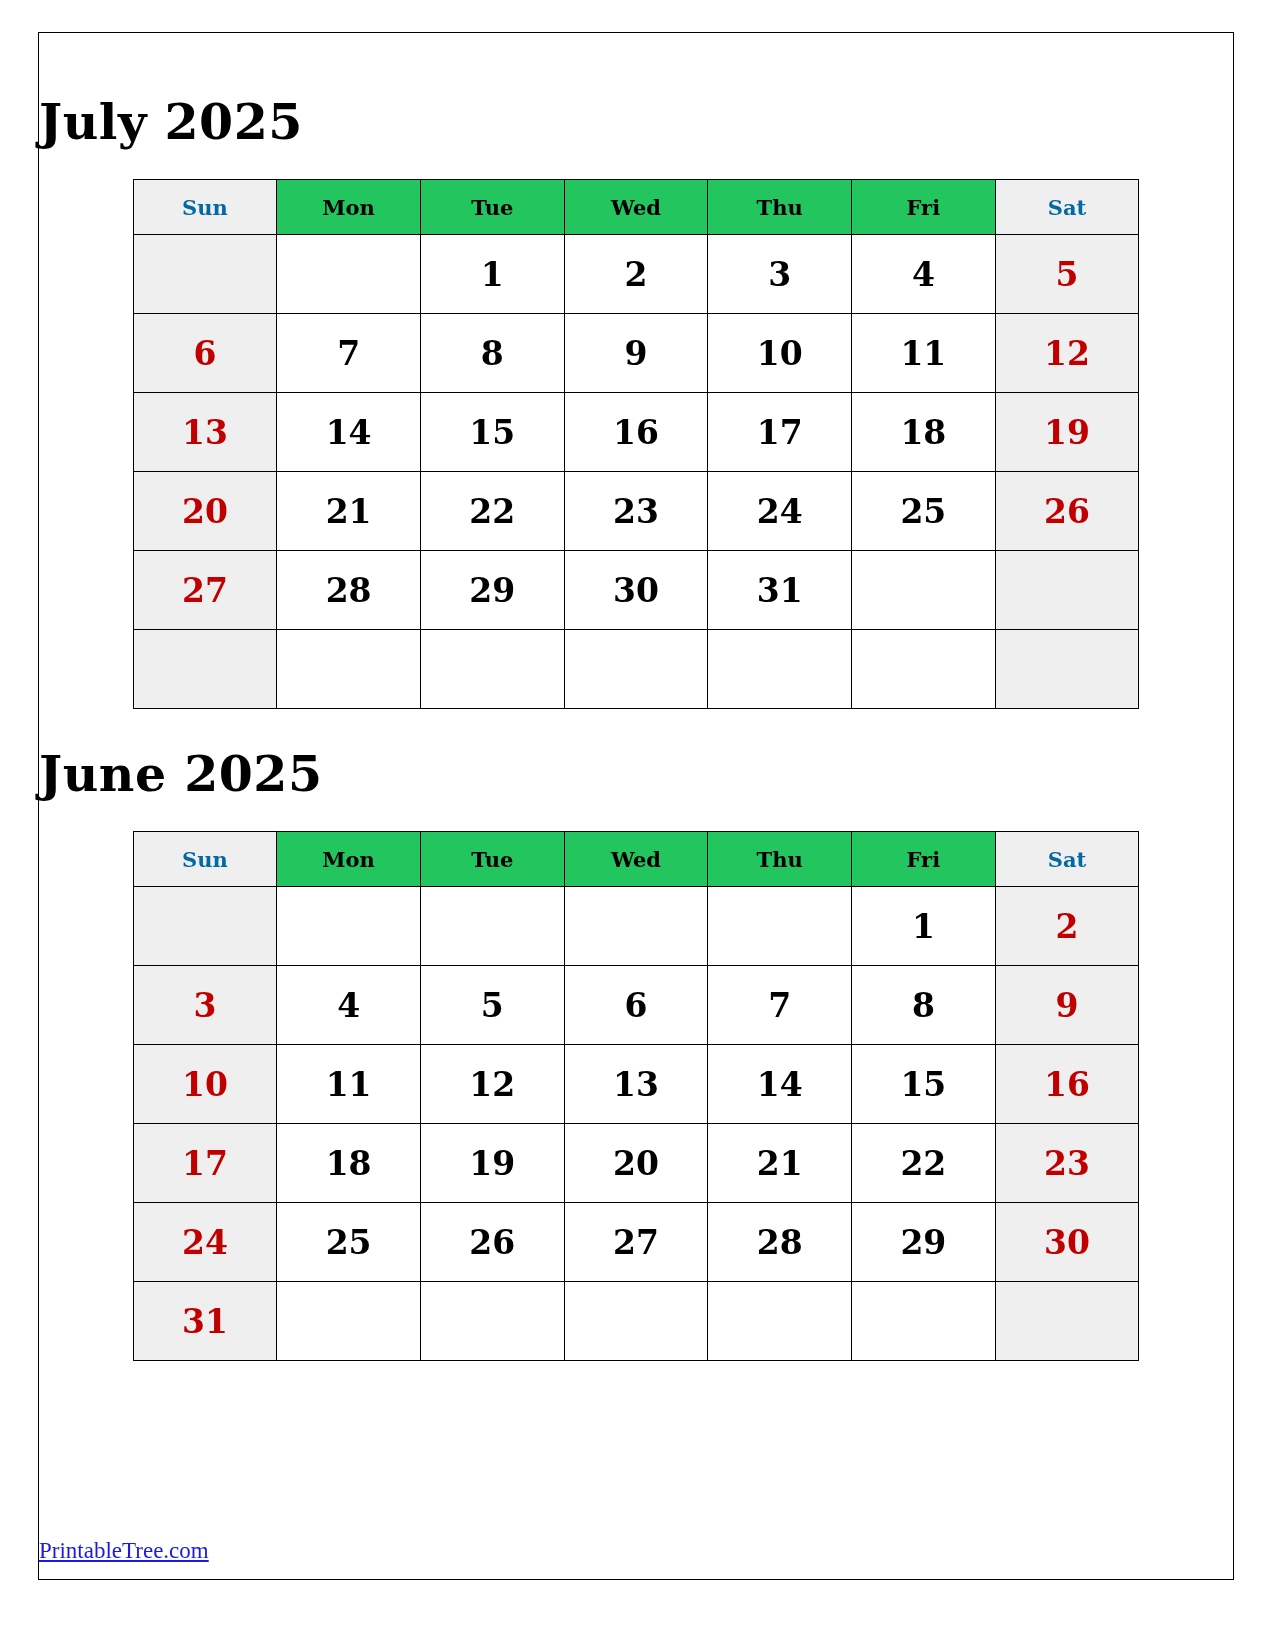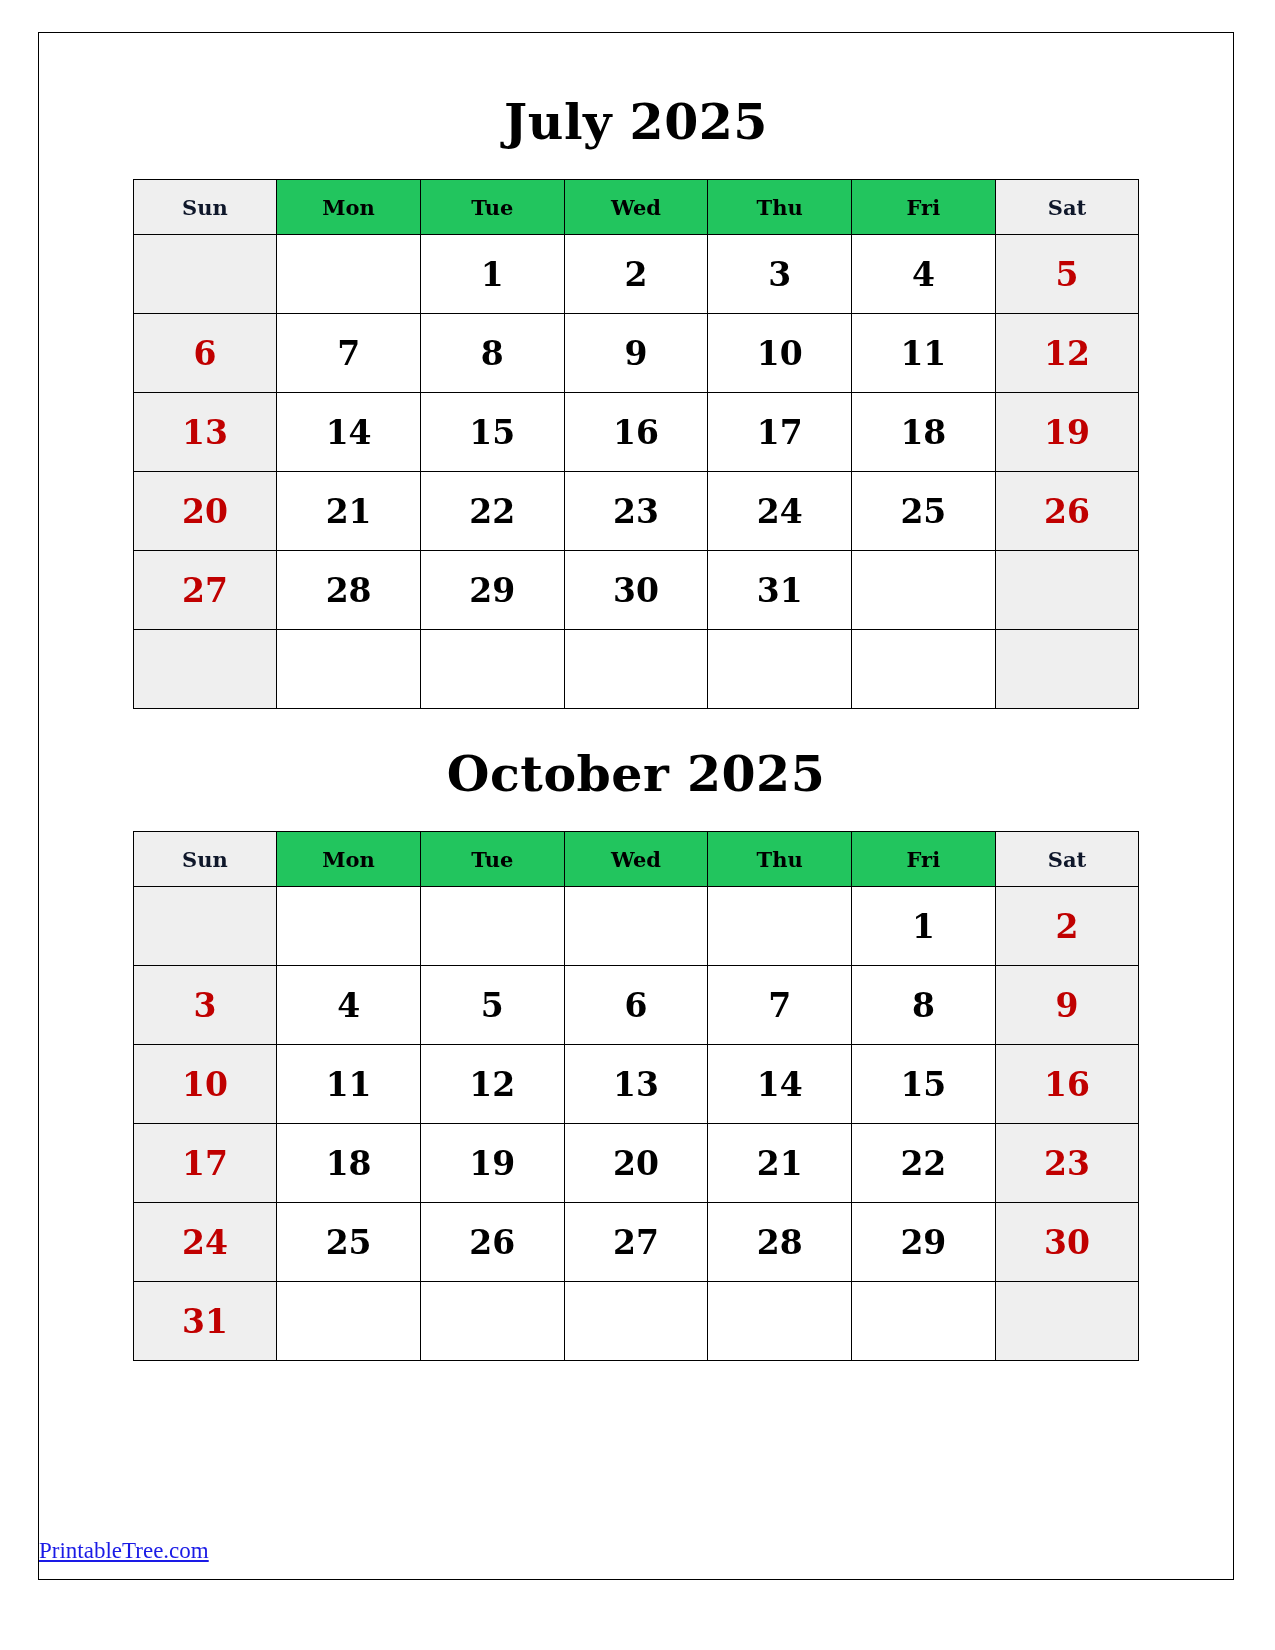--- a/index.html
+++ b/index.html
@@ -25,21 +25,21 @@
   }
   .month-block {
     position: absolute;
     left: 0;
     width: 100%;
   }
   #july-block { top: 60px; }
   #august-block { top: 712px; }
 
   .month-title {
-    text-align: center;
+    text-align: left;
     font-family: "DejaVu Serif", serif;
     font-weight: bold;
     font-size: 49px;
     letter-spacing: 0.5px;
     margin: 0 0 28px 0;
     color: #000;
   }
 
   table.calendar {
     border-collapse: collapse;
@@ -56,21 +56,21 @@
   }
   table.calendar th {
     height: 55px;
     font-family: "DejaVu Serif", serif;
     font-weight: bold;
     font-size: 21px;
     background: #22c55e;
   }
   table.calendar th.weekend-head {
     background: #efefef;
-    color: #0f172a;
+    color: #0369a1;
   }
   table.calendar td {
     height: 79px;
     font-family: "DejaVu Serif", serif;
     font-weight: bold;
     font-size: 33px;
     background: #ffffff;
   }
   table.calendar td.weekend {
     background: #efefef;
@@ -166,21 +166,21 @@
             <td class="empty"></td>
             <td class="empty"></td>
             <td class="empty"></td>
             <td class="weekend empty"></td>
           </tr>
         </tbody>
     </table>
   </div>
 
   <div class="month-block" id="august-block">
-    <div class="month-title">October 2025</div>
+    <div class="month-title">June 2025</div>
     <table class="calendar">
       <thead>
         <tr>
           <th class="weekend-head">Sun</th>
           <th>Mon</th>
           <th>Tue</th>
           <th>Wed</th>
           <th>Thu</th>
           <th>Fri</th>
           <th class="weekend-head">Sat</th>

